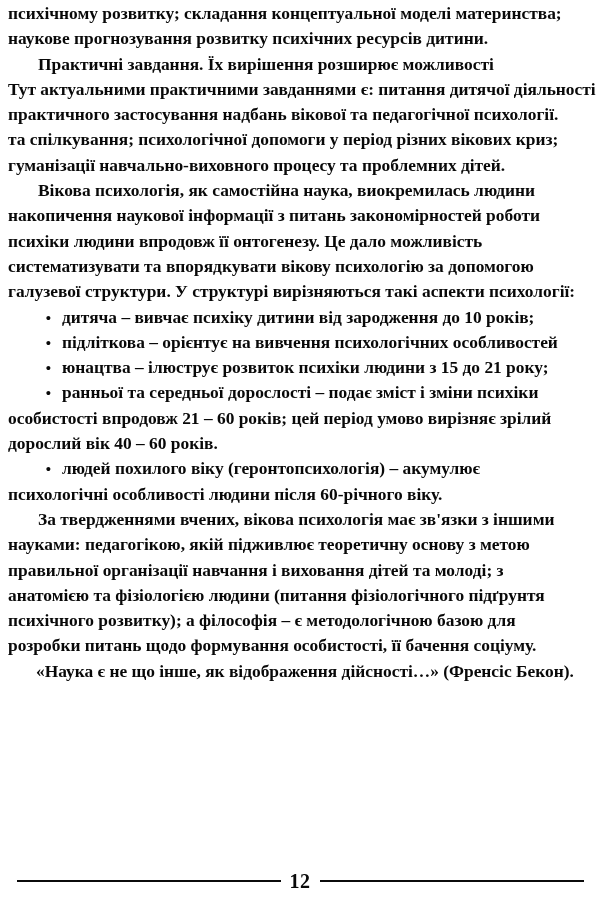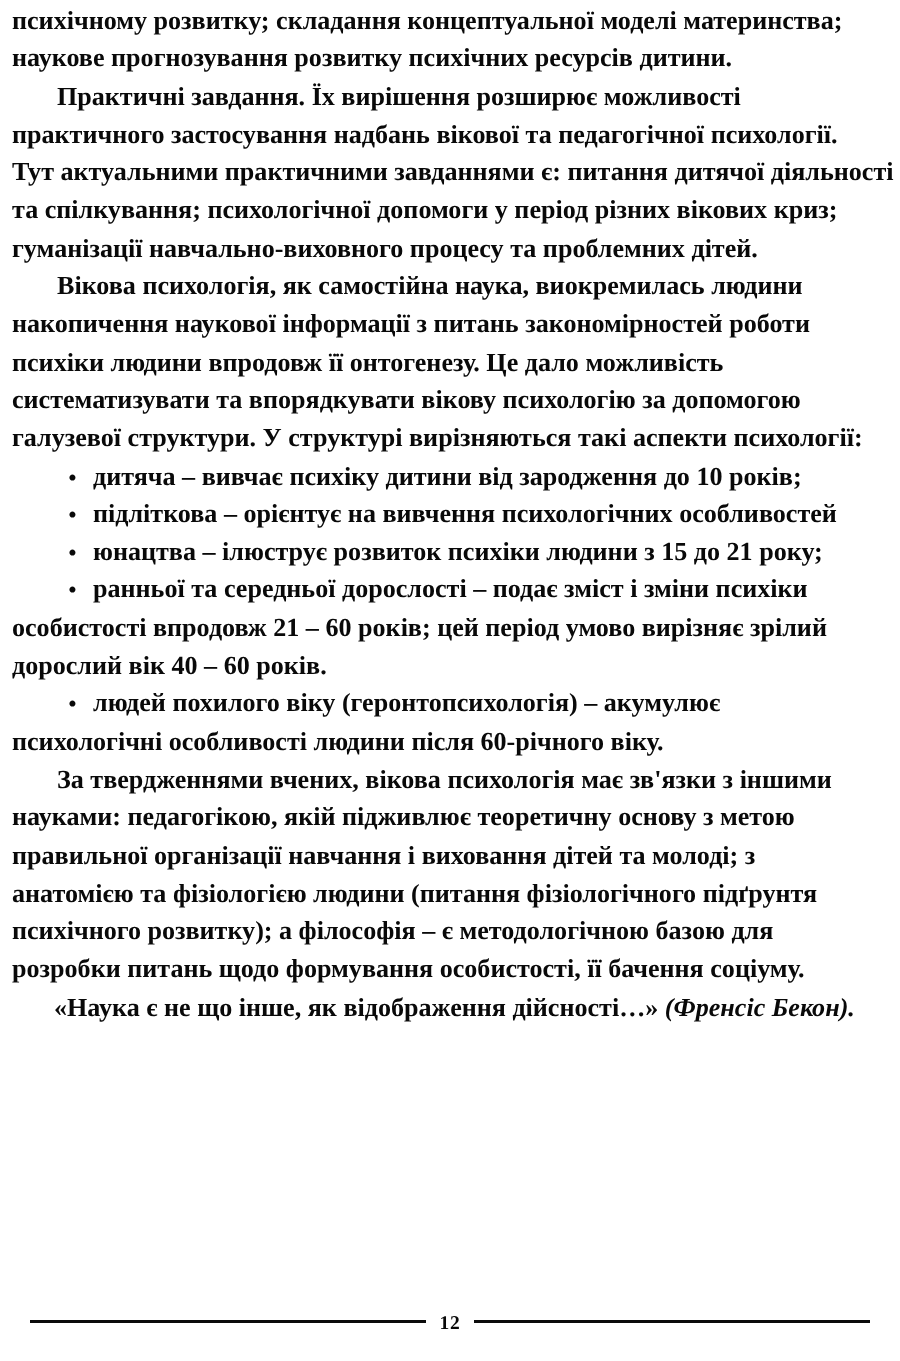--- a/index.html
+++ b/index.html
@@ -53,21 +53,20 @@
     display: inline-block;
     width: 54px;
     text-align: right;
     padding-right: 11px;
     box-sizing: border-box;
     font-size: 15px;
     vertical-align: baseline;
   }
 
   .ital {
-    font-style: italic;
     margin-top: 21px;
   }
 
   #footer {
     position: absolute;
     left: 0;
     bottom: 14px;
     width: 600px;
     height: 24px;
     display: flex;
@@ -75,40 +74,40 @@
     justify-content: center;
   }
   #footer .rule {
     height: 2px;
     background: #0b0b0b;
     width: 264px;
   }
   #footer .rule.left { margin-right: 9px; }
   #footer .rule.right { margin-left: 9px; }
   #footer .pageno {
-    font-size: 13px;
+    font-size: 20px;
     font-weight: 700;
     line-height: 1;
     letter-spacing: 0.5px;
   }
 </style>
 </head>
 <body>
 
 <div id="page">
 
   <div class="lines">
     <span class="line">психічному  розвитку;  складання  концептуальної  моделі  материнства;</span>
     <span class="line">наукове прогнозування розвитку психічних ресурсів дитини.</span>
   </div>
 
   <div class="lines">
     <span class="line" style="padding-left:30px;">Практичні      завдання.      Їх      вирішення      розширює      можливості</span>
+    <span class="line">Тут актуальними практичними завданнями є: питання дитячої діяльності</span>
     <span class="line">практичного  застосування  надбань  вікової  та  педагогічної  психології.</span>
-    <span class="line">Тут актуальними практичними завданнями є: питання дитячої діяльності</span>
     <span class="line">та  спілкування;  психологічної  допомоги  у  період  різних  вікових  криз;</span>
     <span class="line">гуманізації навчально-виховного процесу та проблемних дітей.</span>
   </div>
 
   <div class="lines">
     <span class="line" style="padding-left:30px;">Вікова  психологія,  як  самостійна  наука,  виокремилась  людини</span>
     <span class="line">накопичення  наукової  інформації  з  питань  закономірностей  роботи</span>
     <span class="line">психіки  людини  впродовж  її  онтогенезу.  Це  дало  можливість</span>
     <span class="line">систематизувати  та  впорядкувати  вікову  психологію  за  допомогою</span>
     <span class="line">галузевої структури. У структурі вирізняються такі аспекти психології:</span>

